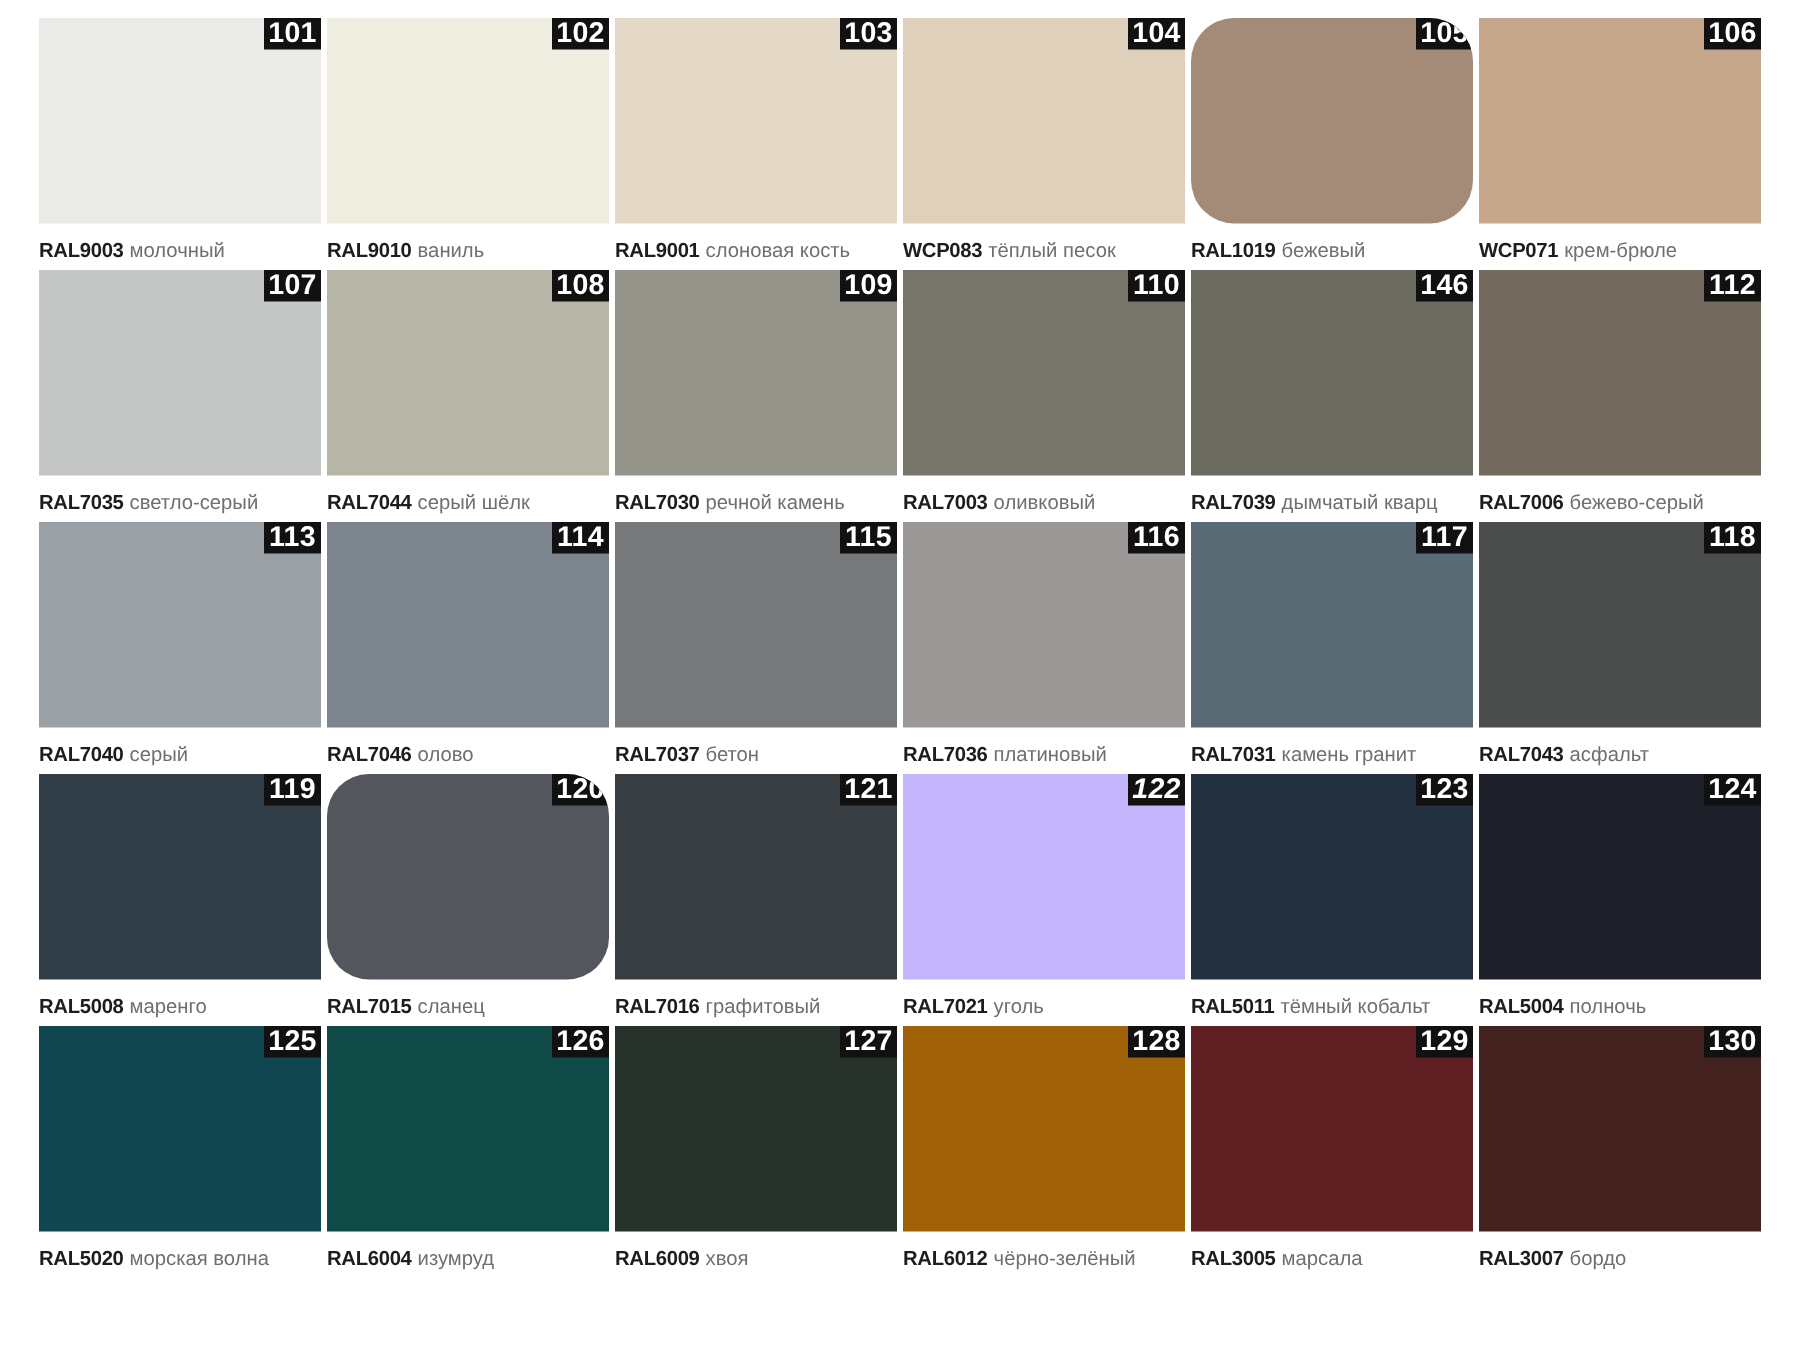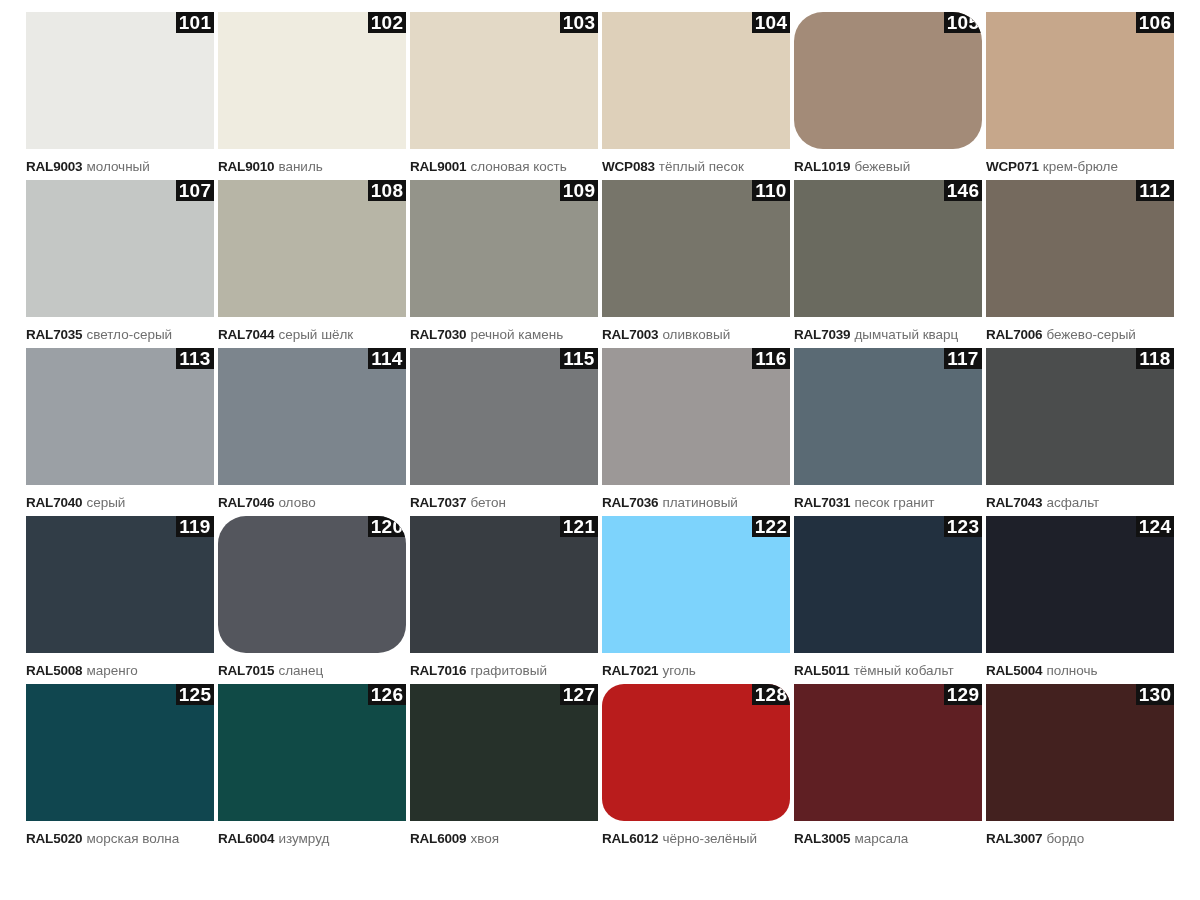--- a/index.html
+++ b/index.html
@@ -195,21 +195,21 @@
       <div class="swatch-cell">
         <div class="swatch-chip" style="background: rgb(156, 152, 151);">
           <div class="swatch-badge">116</div>
         </div>
         <div class="swatch-caption"><span class="swatch-code">RAL7036</span><span class="swatch-name">платиновый</span></div>
       </div>
       <div class="swatch-cell">
         <div class="swatch-chip" style="background: rgb(90, 106, 116);">
           <div class="swatch-badge">117</div>
         </div>
-        <div class="swatch-caption"><span class="swatch-code">RAL7031</span><span class="swatch-name">песок гранит</span></div>
+        <div class="swatch-caption"><span class="swatch-code">RAL7031</span><span class="swatch-name">камень гранит</span></div>
       </div>
       <div class="swatch-cell">
         <div class="swatch-chip" style="background: rgb(75, 77, 77); padding-left: 10px;">
           <div class="swatch-badge">118</div>
         </div>
         <div class="swatch-caption"><span class="swatch-code">RAL7043</span><span class="swatch-name">асфальт</span></div>
       </div>
       <div class="swatch-cell">
         <div class="swatch-chip" style="background: rgb(49, 61, 71);">
           <div class="swatch-badge">119</div>
@@ -222,21 +222,21 @@
         </div>
         <div class="swatch-caption"><span class="swatch-code">RAL7015</span><span class="swatch-name">сланец</span></div>
       </div>
       <div class="swatch-cell">
         <div class="swatch-chip" style="background: rgb(56, 61, 66);">
           <div class="swatch-badge">121</div>
         </div>
         <div class="swatch-caption"><span class="swatch-code">RAL7016</span><span class="swatch-name">графитовый</span></div>
       </div>
       <div class="swatch-cell">
-        <div class="swatch-chip" style="background: #7dd3fc;">
+        <div class="swatch-chip" style="background: #c4b5fd; font-style: italic;">
           <div class="swatch-badge">122</div>
         </div>
         <div class="swatch-caption"><span class="swatch-code">RAL7021</span><span class="swatch-name">уголь</span></div>
       </div>
       <div class="swatch-cell">
         <div class="swatch-chip" style="background: rgb(34, 48, 63);">
           <div class="swatch-badge">123</div>
         </div>
         <div class="swatch-caption"><span class="swatch-code">RAL5011</span><span class="swatch-name">тёмный кобальт</span></div>
       </div>
@@ -258,21 +258,21 @@
         </div>
         <div class="swatch-caption"><span class="swatch-code">RAL6004</span><span class="swatch-name">изумруд</span></div>
       </div>
       <div class="swatch-cell">
         <div class="swatch-chip" style="background: rgb(38, 49, 42);">
           <div class="swatch-badge">127</div>
         </div>
         <div class="swatch-caption"><span class="swatch-code">RAL6009</span><span class="swatch-name">хвоя</span></div>
       </div>
       <div class="swatch-cell">
-        <div class="swatch-chip" style="background: #b91c1c; border-radius: 22px;">
+        <div class="swatch-chip" style="background: #a16207;">
           <div class="swatch-badge">128</div>
         </div>
         <div class="swatch-caption"><span class="swatch-code">RAL6012</span><span class="swatch-name">чёрно-зелёный</span></div>
       </div>
       <div class="swatch-cell">
         <div class="swatch-chip" style="background: rgb(95, 31, 35);">
           <div class="swatch-badge">129</div>
         </div>
         <div class="swatch-caption"><span class="swatch-code">RAL3005</span><span class="swatch-name">марсала</span></div>
       </div>

